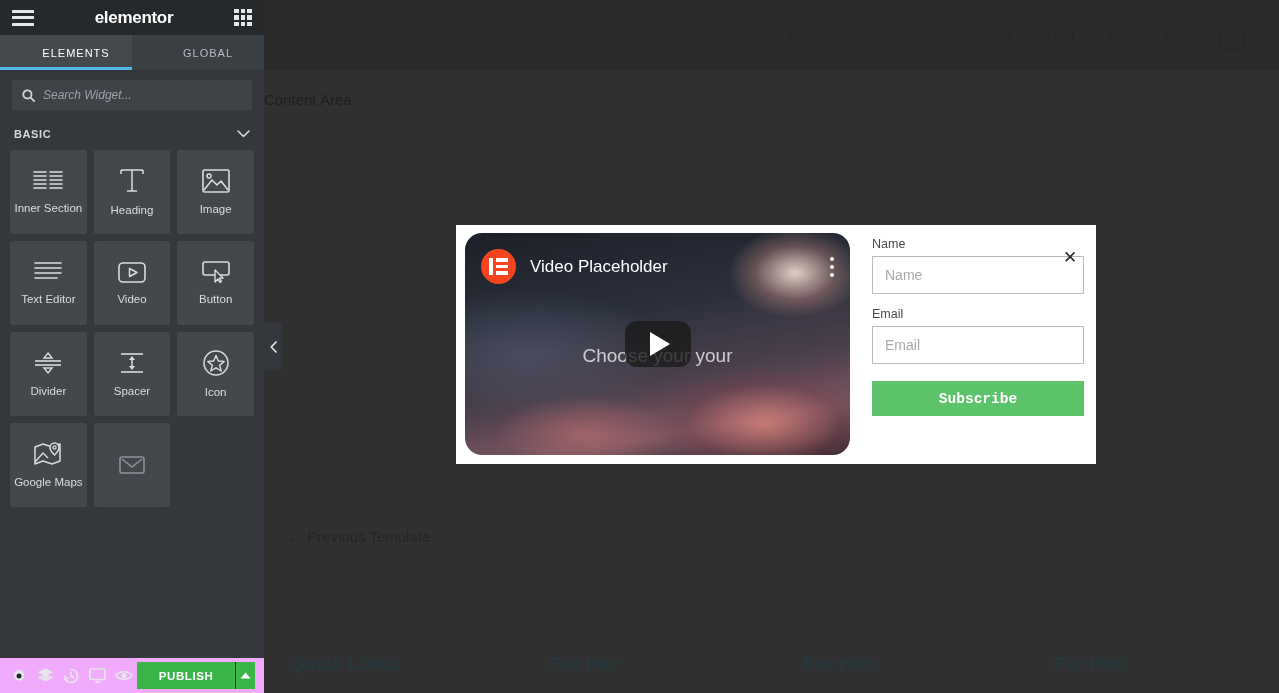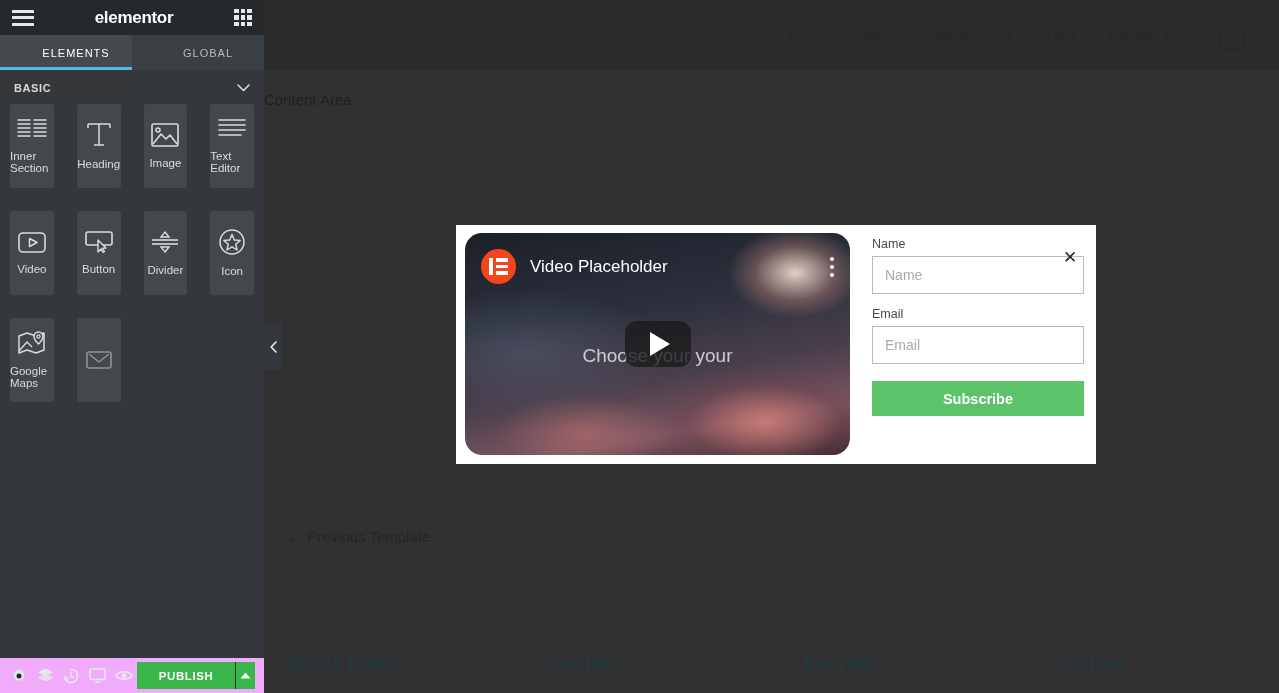--- a/index.html
+++ b/index.html
@@ -54,21 +54,21 @@
   }
   .search-box input::placeholder { color: #9aa1a7; font-style: italic; }
 
   .section-head {
     display: flex; align-items: center; justify-content: space-between;
     padding: 12px 14px 10px; color: #d5d9dc; font-size: 11px;
     letter-spacing: 0.6px; font-weight: bold; cursor: pointer; flex: none;
   }
   .widget-grid {
     flex: 1; overflow: hidden; padding: 0 10px;
-    display: grid; grid-template-columns: 1fr 1fr 1fr 1fr; gap: 23px; align-content: start;
+    display: grid; grid-template-columns: 1fr 1fr 1fr; gap: 7px; align-content: start;
   }
   .widget {
     background: #43484d; border-radius: 3px; height: 84px;
     display: flex; flex-direction: column; align-items: center; justify-content: center;
     gap: 10px; cursor: move; color: #d5d9dc;
   }
   .widget .wlabel { font-size: 11.5px; color: #d8dcdf; }
   .widget svg { display: block; }
 
   .panel-footer {
@@ -188,21 +188,21 @@
   .fld-input {
     width: 212px; height: 38px; border: 1px solid #b9bcbe; background: #fff;
     padding: 0 12px; font-size: 14px; color: #444;
     font-family: "Liberation Sans", sans-serif; outline: none; border-radius: 0;
   }
   .fld-input::placeholder { color: #a8abad; }
   .fld-gap { height: 13px; }
   .subscribe-btn {
     margin-top: 17px; width: 212px; height: 35px; background: #5cc36a; border: 0;
     color: #ffffff; font-size: 14.5px; font-weight: bold; cursor: pointer;
-    font-family: Liberation Sans, sans-serif;
+    font-family: Liberation Mono, monospace;
   }
   .modal-close {
     position: absolute; left: 605px; top: 23px;
     width: 18px; height: 18px; cursor: pointer; color: #2b2b2b;
     font-size: 17px; font-weight: bold; line-height: 18px; text-align: center;
     font-family: "DejaVu Sans", sans-serif; z-index: 30;
   }
 </style>
 </head>
 <body>
@@ -229,20 +229,29 @@
           <i></i>
           <i></i>
       </div>
     </div>
 
     <div class="tabs">
       <div class="tab active">ELEMENTS</div>
       <div class="tab">GLOBAL</div>
     </div>
 
+    <div class="search-wrap">
+      <div class="search-box">
+        <svg width="13" height="13" viewBox="0 0 13 13">
+          <circle cx="5.4" cy="5.4" r="4.1" fill="none" stroke="#cfd4d8" stroke-width="1.8"></circle>
+          <line x1="8.6" y1="8.6" x2="12.2" y2="12.2" stroke="#cfd4d8" stroke-width="1.8" stroke-linecap="round"></line>
+        </svg>
+        <input type="text" placeholder="Search Widget..." style="">
+      </div>
+    </div>
 
     <div class="section-head">
       <span>BASIC</span>
       <svg width="13" height="8" viewBox="0 0 13 8">
         <polyline points="1,1 6.5,6.5 12,1" fill="none" stroke="#d5d9dc" stroke-width="1.6" stroke-linecap="round" stroke-linejoin="round"></polyline>
       </svg>
     </div>
 
     <div class="widget-grid">
 
@@ -313,20 +322,30 @@
       <div class="widget">
         <svg width="30" height="24" viewBox="0 0 30 24">
           <polygon points="15,2 19,7 11,7" fill="none" stroke="#d8dcdf" stroke-width="1.4"></polygon>
           <line x1="2" y1="10" x2="28" y2="10" stroke="#d8dcdf" stroke-width="1.6"></line>
           <line x1="2" y1="14" x2="28" y2="14" stroke="#d8dcdf" stroke-width="1.6"></line>
           <polygon points="15,22 19,17 11,17" fill="none" stroke="#d8dcdf" stroke-width="1.4"></polygon>
         </svg>
         <span class="wlabel">Divider</span>
       </div>
 
+      <div class="widget">
+        <svg width="30" height="24" viewBox="0 0 30 24">
+          <line x1="4" y1="3" x2="26" y2="3" stroke="#d8dcdf" stroke-width="1.6"></line>
+          <line x1="4" y1="21" x2="26" y2="21" stroke="#d8dcdf" stroke-width="1.6"></line>
+          <line x1="15" y1="6" x2="15" y2="18" stroke="#d8dcdf" stroke-width="1.5"></line>
+          <polygon points="15,5 18,9 12,9" fill="#d8dcdf"></polygon>
+          <polygon points="15,19 18,15 12,15" fill="#d8dcdf"></polygon>
+        </svg>
+        <span class="wlabel">Spacer</span>
+      </div>
 
       <div class="widget">
         <svg width="26" height="26" viewBox="0 0 26 26">
           <circle cx="13" cy="13" r="12" fill="none" stroke="#d8dcdf" stroke-width="1.5"></circle>
           <polygon points="13,5.5 15.3,11 21.2,11.4 16.7,15.2 18.2,21 13,17.8 7.8,21 9.3,15.2 4.8,11.4 10.7,11" fill="none" stroke="#d8dcdf" stroke-width="1.4" stroke-linejoin="round"></polygon>
         </svg>
         <span class="wlabel">Icon</span>
       </div>
 
       <div class="widget">

